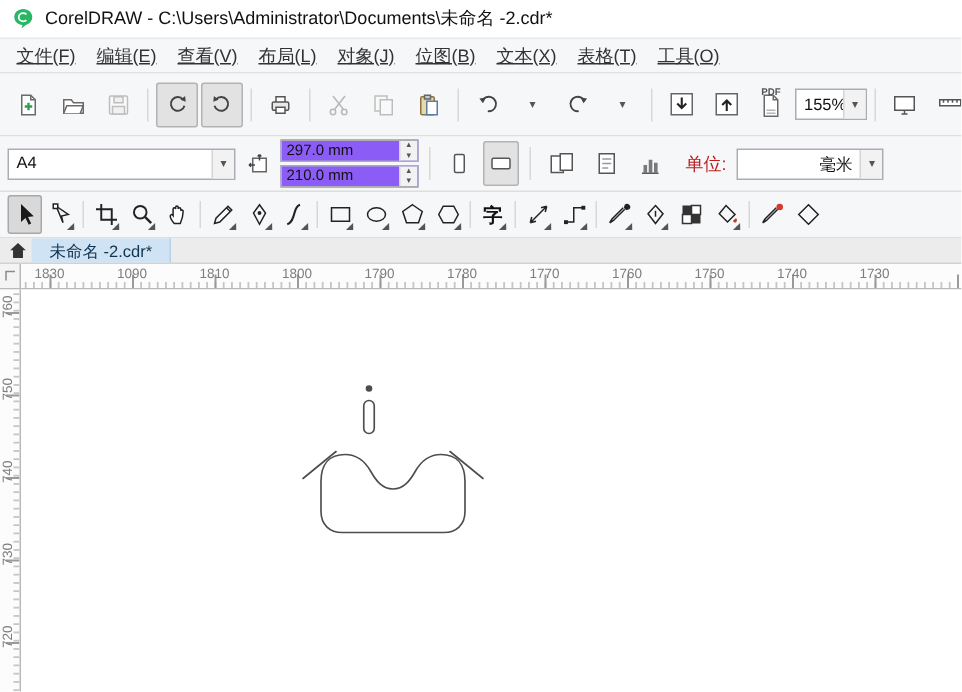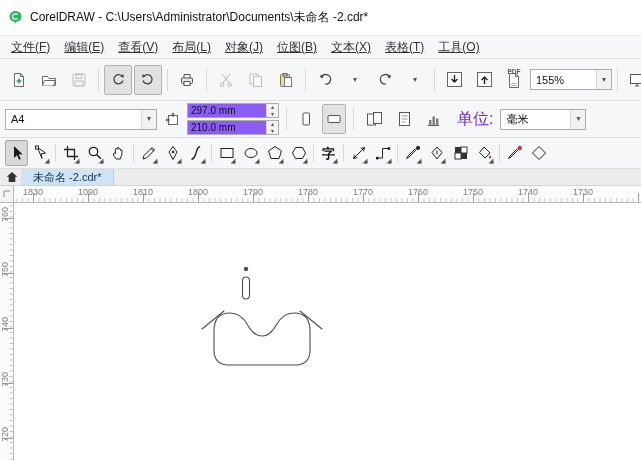--- a/index.html
+++ b/index.html
@@ -4,21 +4,21 @@
 <style>
   * { box-sizing: border-box; margin: 0; padding: 0; }
   html,body { width:641px; height:461px; overflow:hidden; }
   body {
     font-family:"Liberation Sans","DejaVu Sans",sans-serif;
     font-size:12px; color:#222; background:#fff; position:relative;
   }
   svg { display:block; }
 
   
-  .titlebar { height:36px; display:flex; align-items:center; gap:7px;
+  .titlebar { height:26px; display:flex; align-items:center; gap:7px;
     padding:0 8px; background:#ffffff; border-bottom:1px solid #e8e8e8; }
   .title-text { font-size:12px; color:#111; white-space:nowrap; }
 
   
   .menubar { height:23px; display:flex; align-items:center; background:#f6f7f8;
     border-bottom:1px solid #e0e0e0; padding:0 4px; }
   .menu-item { padding:3px 7px; font-size:12px; color:#333; white-space:nowrap;text-decoration:underline; }
 
   
   .bar { display:flex; align-items:center; background:#f6f7f8;
@@ -41,32 +41,32 @@
     width:0; height:0; transform:scale(.8); }
   .dd-arrow { font-size:8px; color:#555; line-height:1; }
 
   
   .combo { height:21px; background:#fff; border:1px solid #abadb3;
     display:flex; align-items:center; flex:none; }
   .combo .val { flex:1; padding:0 5px; font-size:11px; color:#111; overflow:hidden; white-space:nowrap; }
   .combo .arrow-box { width:15px; align-self:stretch; display:flex;
     align-items:center; justify-content:center; border-left:1px solid #d5d5d5; background:#f2f2f2; }
   .preset-combo { width:152px; }
-  .zoom-combo { width:82px; }
-  .units-combo { width:86px; }
+  .zoom-combo { width:48px; }
+  .units-combo { width:98px;text-align:right; }
 
   .spin-stack { display:flex; flex-direction:column; gap:2px; flex:none; }
   .spin { width:92px; height:15px; border:1px solid #abadb3; background:#8b5cf6;
     display:flex; align-items:center; }
   .spin .val { flex:1; font-size:10px; padding:0 3px; color:#111; }
   .spin .steps { width:12px; align-self:stretch; display:flex; flex-direction:column;
     border-left:1px solid #d5d5d5; background:#f2f2f2; }
   .spin .steps span { flex:1; display:flex; align-items:center; justify-content:center;
     font-size:6px; color:#555; line-height:1; }
-  .prop-label { font-size:16px; color:#6d28d9; margin:0 3px 0 8px; white-space:nowrap; }
+  .prop-label { font-size:12px; color:#b91c1c; margin:0 3px 0 8px; white-space:nowrap; }
   .pdf-btn { position:relative; }
   .pdf-text { position:absolute; top:3px; left:50%; transform:translateX(-50%);
     font-size:6.5px; font-weight:bold; color:#555; letter-spacing:0; }
 
   
   .tabrow { height:17px; background:#ececec; display:flex; align-items:stretch;
     border-bottom:1px solid #d2d2d2; padding-left:3px; }
   .home-btn { width:18px; display:flex; align-items:center; justify-content:center; }
   .doc-tab { display:flex; align-items:center; padding:0 12px; background:#cfe3f5;
     border-right:1px solid #b9cfe3; font-size:11px; color:#10334f; white-space:nowrap; }

